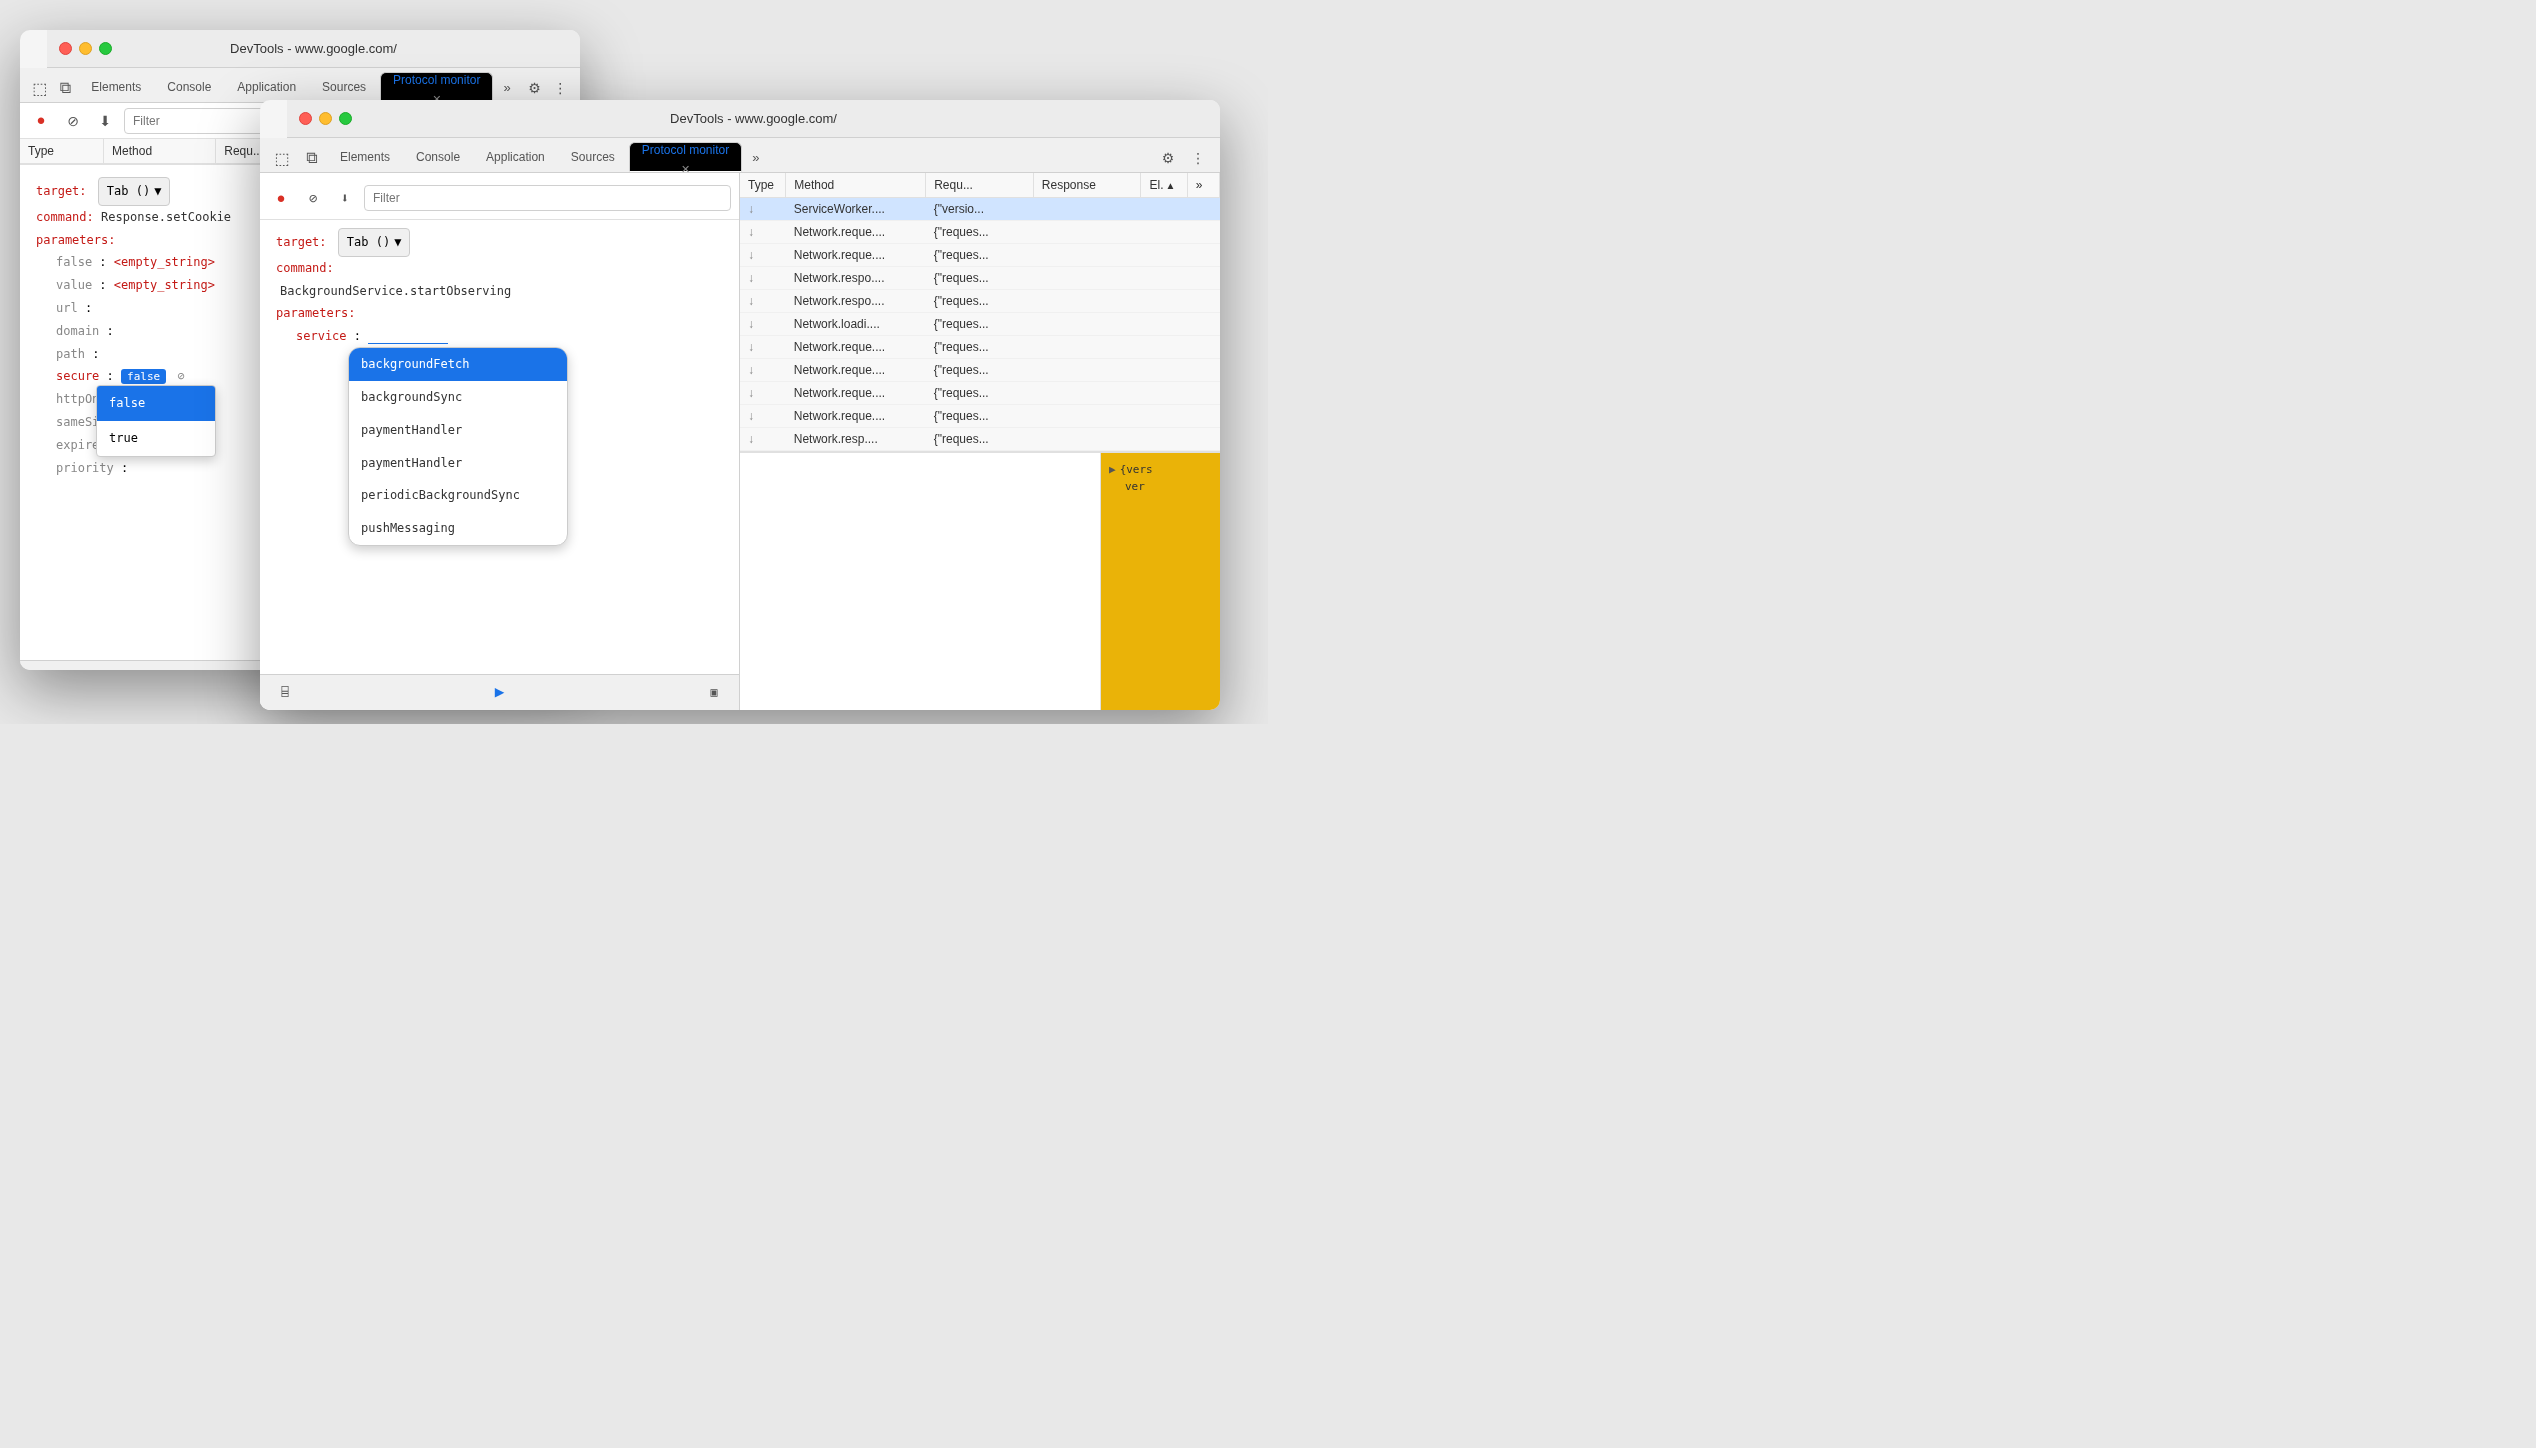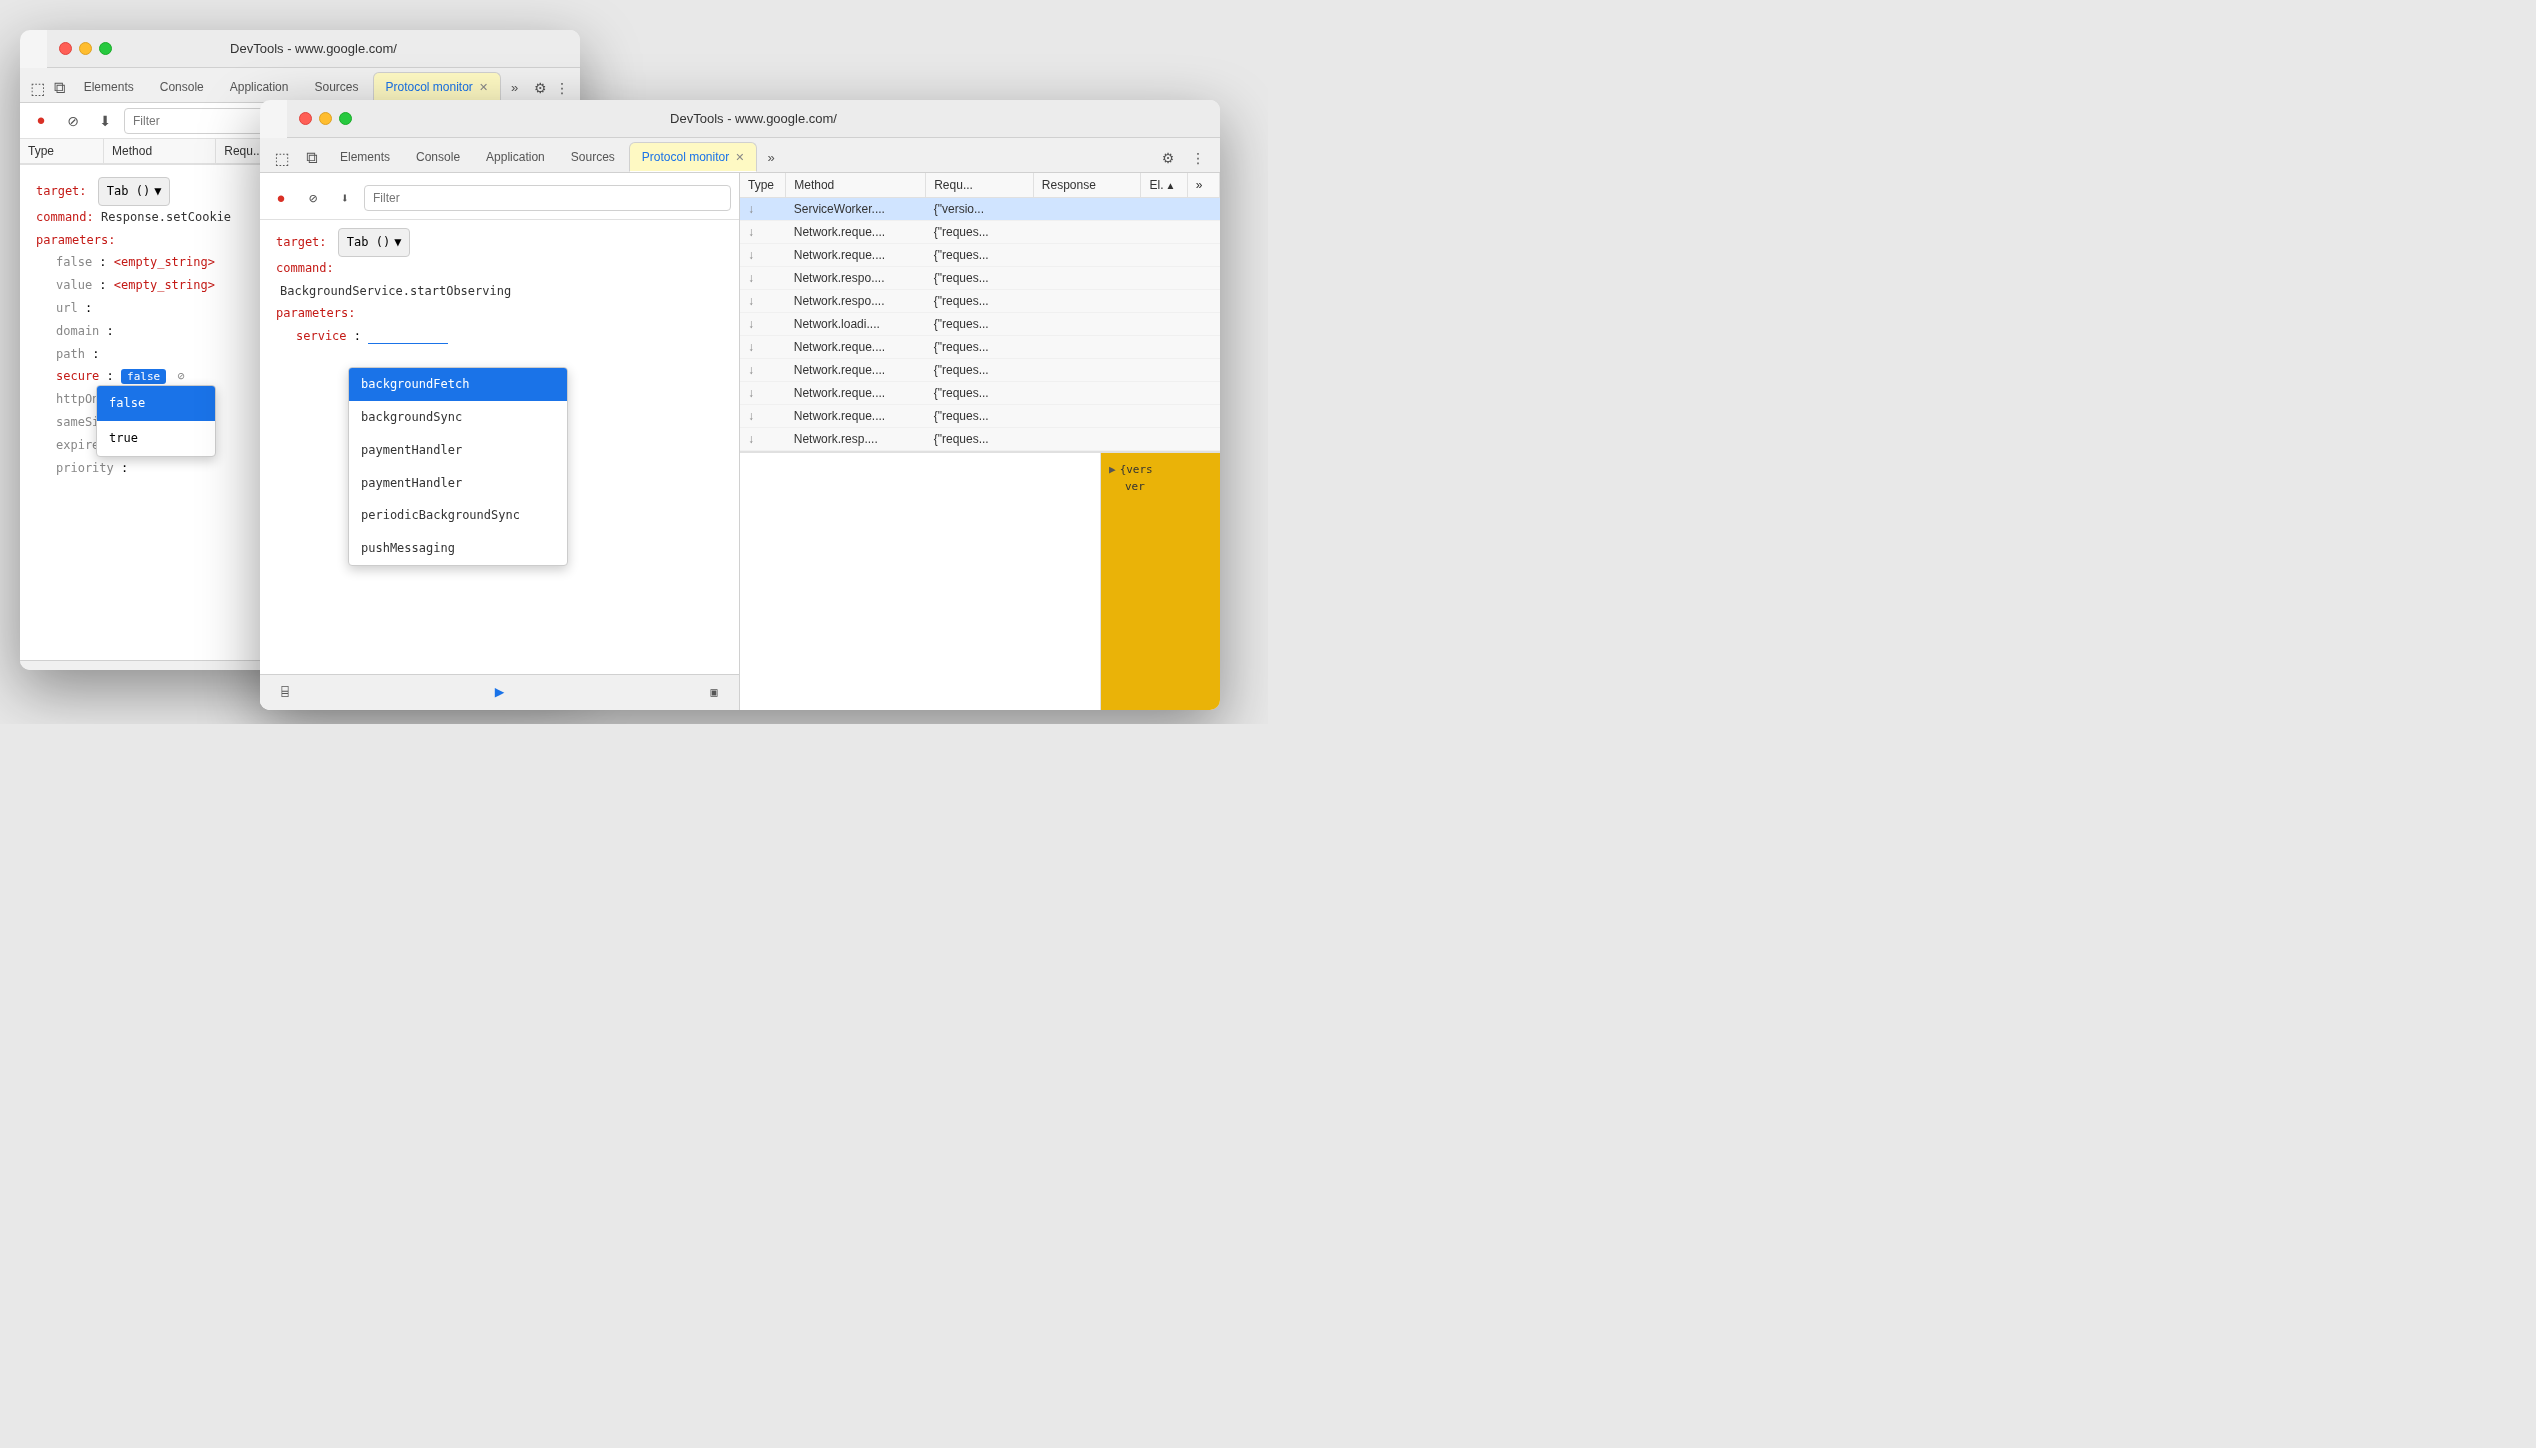--- a/index.html
+++ b/index.html
@@ -106,24 +106,25 @@
       align-items: center;
       cursor: pointer;
       border-radius: 6px 6px 0 0;
       font-size: 12px;
       color: #555;
       gap: 6px;
       white-space: nowrap;
     }
 
     .tab.active {
-      background: #fef9c3;
+      background: #000000;
       color: #1a73e8;
       border: 1px solid #d0d0d0;
       border-bottom: 1px solid #fff;
+      flex-direction: column;
     }
 
     .tab-close {
       font-size: 11px;
       color: #888;
       cursor: pointer;
     }
 
     .tab-more {
       padding: 0 8px;
@@ -255,26 +256,25 @@
       font-size: 12px;
       font-family: 'SF Mono', 'Menlo', 'Monaco', monospace;
     }
     .dropdown-item.selected { background: #1a73e8; color: #fff; }
 
     
     .autocomplete-menu {
       position: absolute;
       background: #fff;
       border: 1px solid #ccc;
-      border-radius: 4px;
+      border-radius: 12px;
       box-shadow: 0 4px 12px rgba(0,0,0,0.2);
       z-index: 200;
       min-width: 220px;
       overflow: hidden;
-      margin-top: 20px;
     }
 
     .autocomplete-item {
       padding: 5px 12px;
       cursor: pointer;
       font-size: 12px;
       font-family: 'SF Mono', 'Menlo', 'Monaco', monospace;
       color: #333;
     }
     .autocomplete-item.selected { background: #1a73e8; color: #fff; }

